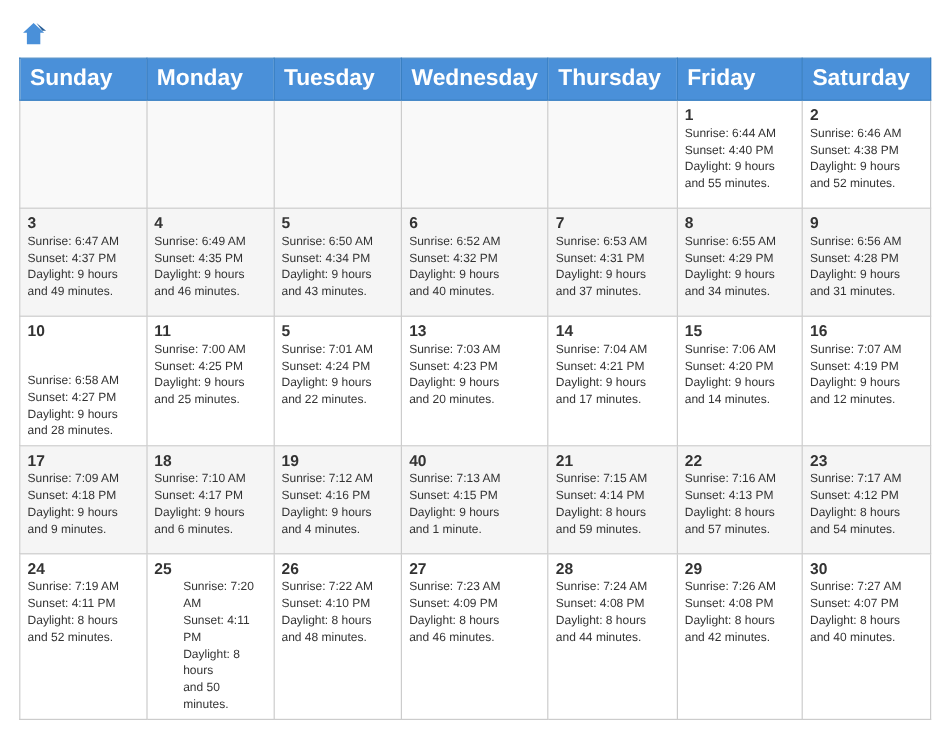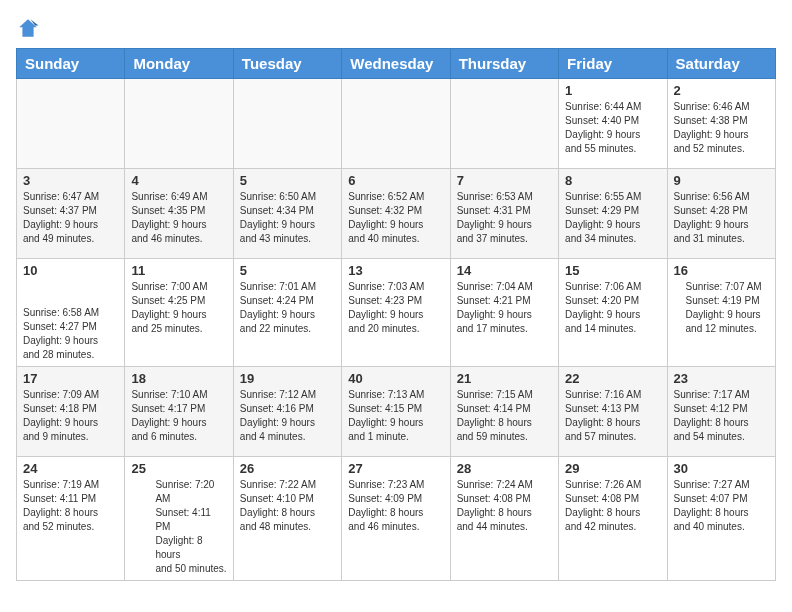--- a/index.html
+++ b/index.html
@@ -49,21 +49,21 @@
     }
     .calendar {
       width: 100%;
       border-collapse: collapse;
     }
     .calendar th {
       background: #4a90d9;
       color: #fff;
       text-align: left;
       padding: 6px 8px;
-      font-size: 15px;
+      font-size: 19px;
       border: 1px solid #3a7fc1;
     }
     .calendar td {
       vertical-align: top;
       padding: 4px 6px;
       border: 1px solid #ccc;
       width: 108px;
       font-size: 10.5px;
       color: #333;
       background: #fff;
@@ -233,21 +233,21 @@
         </td>
         <td>
           <span class="day-num">15</span>
           <div class="day-detail" style="white-space: pre-line;">Sunrise: 7:06 AM
 Sunset: 4:20 PM
 Daylight: 9 hours
 and 14 minutes.</div>
         </td>
         <td>
           <span class="day-num">16</span>
-          <div class="day-detail" style="white-space: pre-line; margin-left: 12px;">Sunrise: 7:07 AM
+          <div class="day-detail" style="white-space: pre-line;">Sunrise: 7:07 AM
 Sunset: 4:19 PM
 Daylight: 9 hours
 and 12 minutes.</div>
         </td>
       </tr>
       <tr class="week-row">
         <td>
           <span class="day-num">17</span>
           <div class="day-detail" style="white-space: pre-line;">Sunrise: 7:09 AM
 Sunset: 4:18 PM

